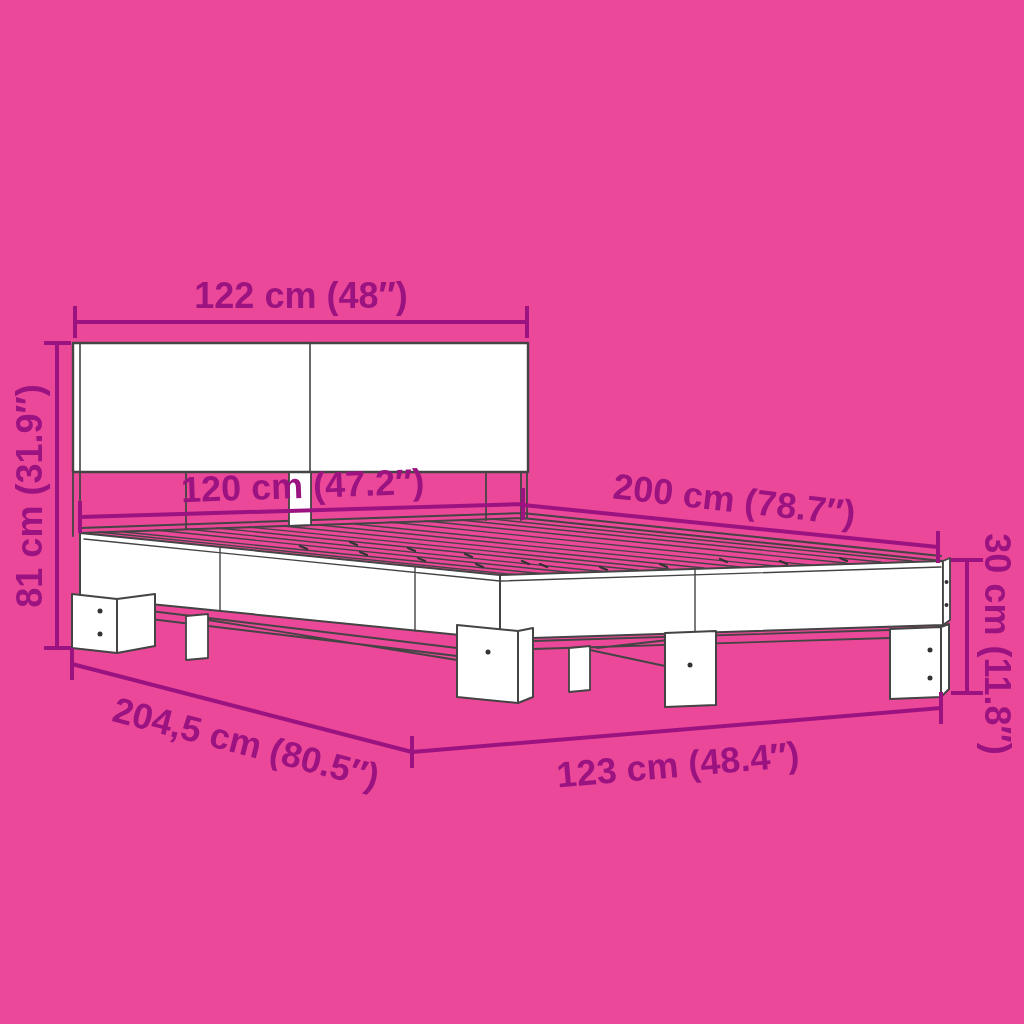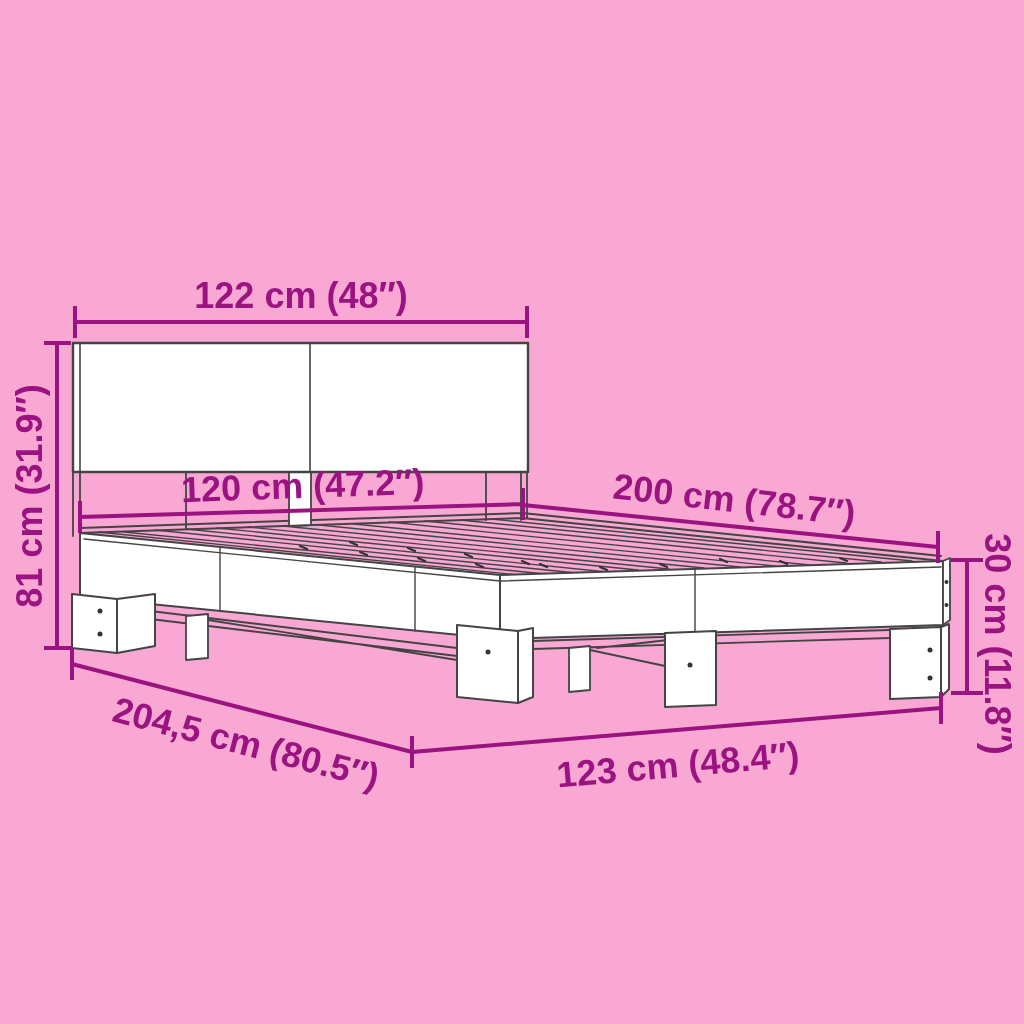--- a/index.html
+++ b/index.html
@@ -4,21 +4,21 @@
 <style>
   html, body {
     margin: 0;
     padding: 0;
     background: #ffffff;
   }
   .stage {
     position: relative;
     width: 1024px;
     height: 1024px;
-    background: #f9a8d4;
+    background: #ec4899;
     overflow: hidden;
     font-family: "Liberation Sans", sans-serif;
   }
   svg { display: block; }
   .dim-label {
     font-family: "Liberation Sans", sans-serif;
     font-weight: bold;
     font-size: 36px;
   }
 </style>

